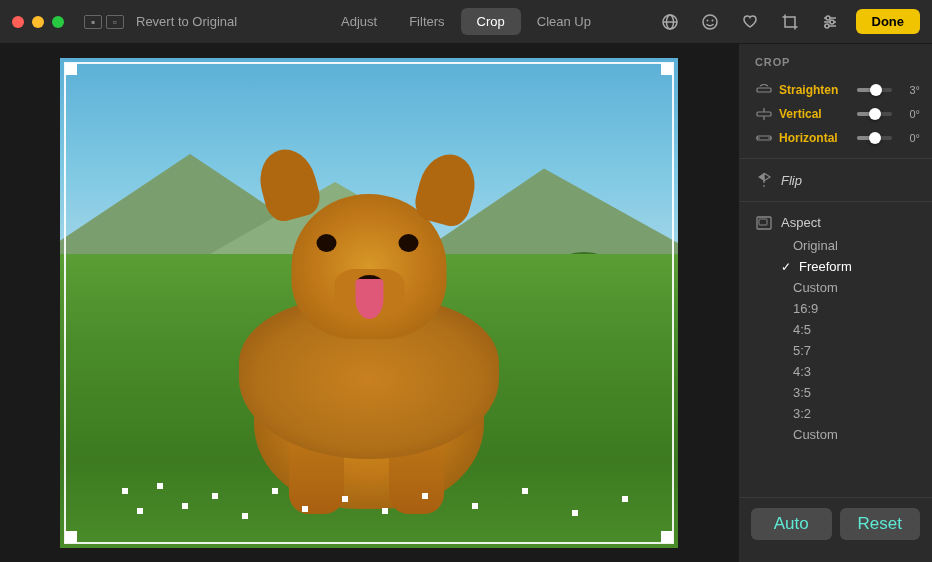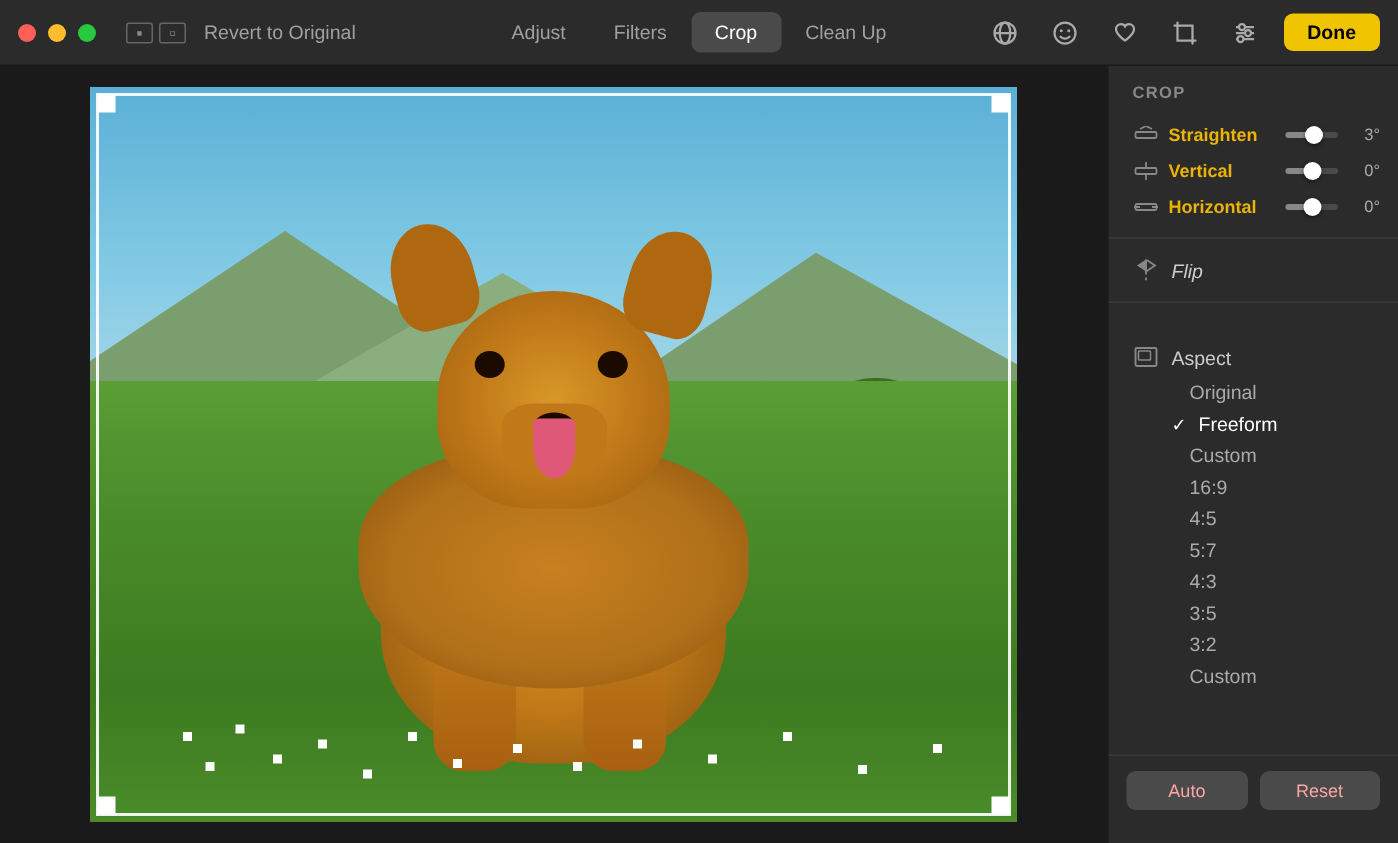--- a/index.html
+++ b/index.html
@@ -375,24 +375,23 @@
     }
 
     .action-label {
       color: #cccccc;
       font-size: 13px;
       font-style: italic;
     }
 
     .sidebar-section-row {
       display: flex;
-      align-items: flex-start;
+      align-items: flex-end;
       padding: 5px 16px;
       gap: 8px;
-      margin-top: 16px;
     }
 
     .section-icon {
       width: 18px;
       height: 14px;
       display: flex;
       align-items: center;
       justify-content: center;
       color: #aaaaaa;
       font-size: 11px;
@@ -425,22 +424,22 @@
       padding: 10px 12px;
       display: flex;
       gap: 8px;
       border-top: 1px solid #3a3a3a;
     }
 
     .bottom-btn {
       flex: 1;
       background: #4a4a4a;
       border: none;
-      color: #fca5a5;
-      font-size: 12px;
+      color: #5eead4;
+      font-size: 17px;
       padding: 6px 0;
       border-radius: 6px;
       cursor: pointer;
     }
 
     
     .sidebar::-webkit-scrollbar { width: 6px; }
     .sidebar::-webkit-scrollbar-track { background: #2b2b2b; }
     .sidebar::-webkit-scrollbar-thumb { background: #4a4a4a; border-radius: 3px; }
 

